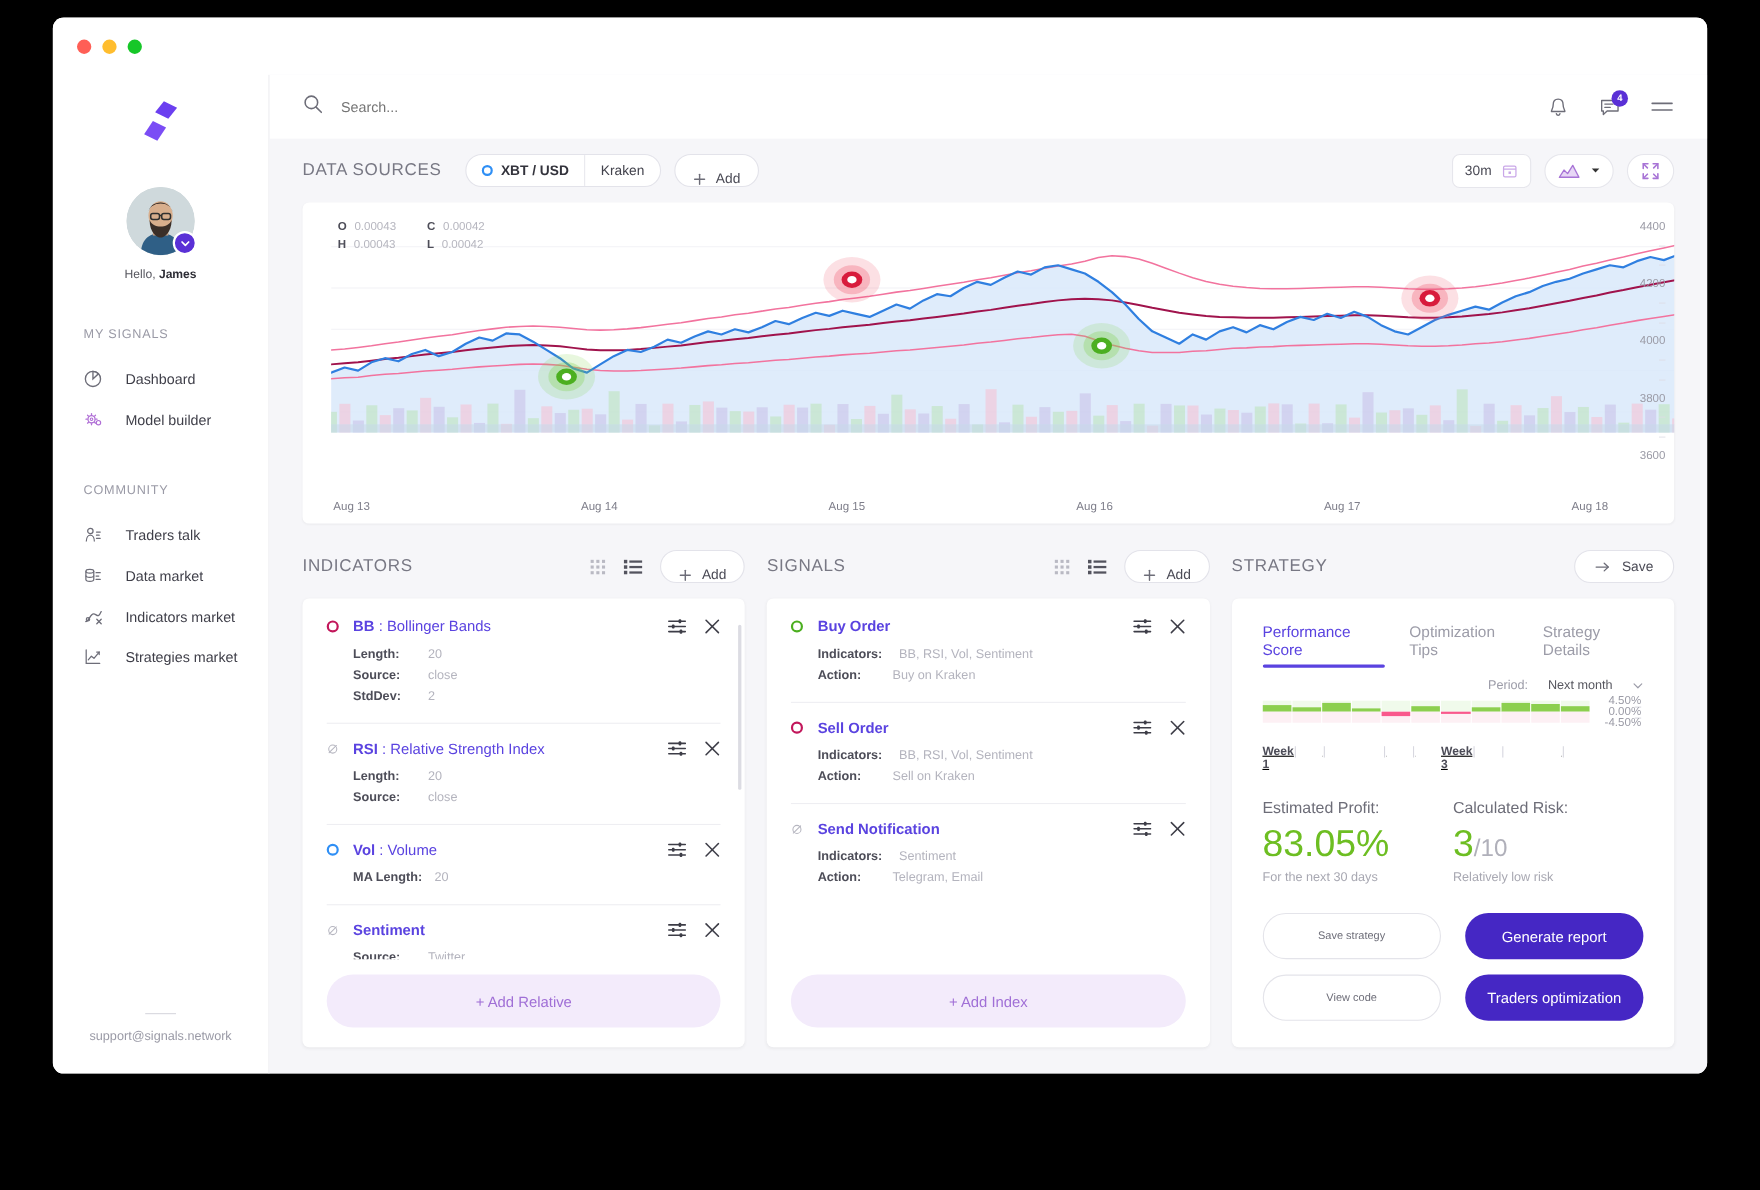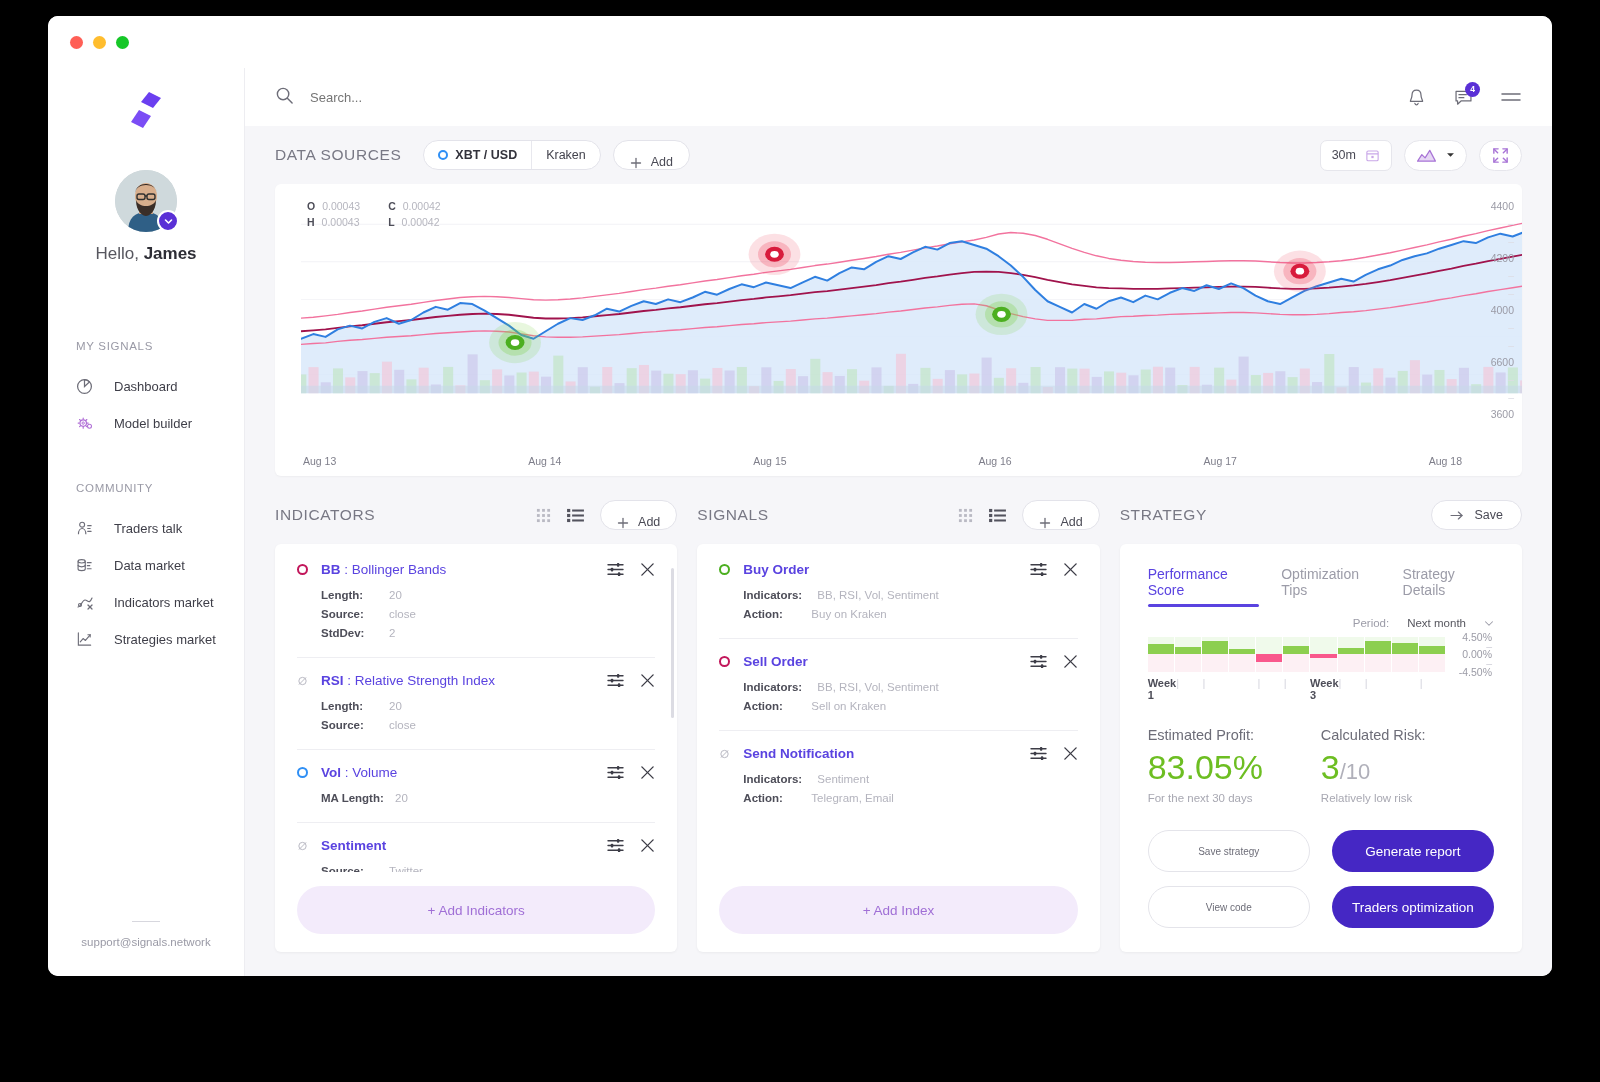--- a/index.html
+++ b/index.html
@@ -33,21 +33,21 @@
   .avatar-wrap { position:relative; width:62px; height:62px; margin-bottom:12px;}
   .avatar {
     width:62px; height:62px; border-radius:50%;
     background: radial-gradient(circle at 50% 38%, #d7dee0 0%, #c9d3d6 60%, #bfcacd 100%);
     overflow:hidden; position:relative;
   }
   .badge-chev {
     position:absolute; right:-2px; bottom:0px; width:22px;height:22px;border-radius:50%;
     background:#5a30d6; border:2px solid #fff; display:flex;align-items:center;justify-content:center;
   }
-  .hello { font-size:17px; color:#57575f; margin-bottom:76px;}
+  .hello { font-size:11px; color:#57575f; margin-bottom:42px;}
   .hello b{color:#2d2d35; font-weight:700;}
   .nav-group { width:100%; padding-left:28px;}
   .nav-title { font-size:11.5px; letter-spacing:.7px; color:#9a9aa6; margin:0 0 16px 0;}
   .nav-item { display:flex; align-items:center; height:37px; cursor:pointer;}
   .nav-item .ico { width:26px; display:flex; align-items:center;}
   .nav-item .lbl { font-size:13px; color:#3e3e48; margin-left:12px;}
   .nav-spacer { height:40px;}
   .side-foot { position:absolute; bottom:28px; left:0; width:100%; text-align:center;}
   .side-foot .rule { width:28px;height:1px;background:#d7d7de;margin:0 auto 14px;}
   .side-foot .mail { font-size:11.5px;color:#9a9aa6;}
@@ -126,21 +126,21 @@
   .mini{display:flex;height:78px;margin-top:4px;}
   .mini-plot{flex:1;display:flex;position:relative;}
   .mini-col{flex:1;position:relative;display:flex;flex-direction:column;border-right:1px solid #fff;}
   .mini-col .up{flex:1;background:#f0faeb;position:relative;}
   .mini-col .dn{flex:1;background:#fdf0f4;position:relative;}
   .mini-bar{position:absolute;left:0;right:0;}
   .mini-bar.pos{background:#8ccf4f;bottom:0;}
   .mini-bar.neg{background:#f9588c;top:0;}
   .mini-y{width:48px;position:relative;}
   .mini-y .t{position:absolute;right:2px;font-size:10.5px;color:#9b9ba6;transform:translateY(-50%);}
-  .mini-x{display:flex;margin-top:5px;padding-right:48px;}
+  .mini-x{display:flex;margin-top:20px;padding-right:48px;text-decoration:underline;}
   .mini-x .wk{flex:1;font-size:11px;color:#4d4d58;font-weight:700;}
   .mini-x .wk:nth-child(even){visibility:hidden;}
   .stats{display:flex;margin-top:26px;}
   .stat{flex:1;}
   .stat .lbl{font-size:14.5px;color:#6d6d78;margin-bottom:6px;}
   .stat .big{font-size:34px;color:#6dbe22;font-weight:400;line-height:1.1;}
   .stat .big .sub{color:#b0b0ba;font-size:22px;}
   .stat .note{font-size:11.5px;color:#a8a8b2;margin-top:6px;}
   .btn-grid{display:grid;grid-template-columns:1fr 1fr;gap:14px 22px;margin-top:26px;padding-bottom:24px;}
   .b-out{height:42px;border-radius:21px;border:1px solid #e4e4ea;background:#fff;color:#6d6d78;font-size:10px;
@@ -534,21 +534,21 @@
         <div class="yaxis">
             <span class="ytick" style="top: 8px;">4400</span>
             <span class="ytick" style="color: rgb(220, 220, 228); top: 25.3333px;">–</span>
             <span class="ytick" style="color: rgb(220, 220, 228); top: 42.6667px;">–</span>
             <span class="ytick" style="top: 60px;">4200</span>
             <span class="ytick" style="color: rgb(220, 220, 228); top: 77.3333px;">–</span>
             <span class="ytick" style="color: rgb(220, 220, 228); top: 94.6667px;">–</span>
             <span class="ytick" style="top: 112px;">4000</span>
             <span class="ytick" style="color: rgb(220, 220, 228); top: 129.333px;">–</span>
             <span class="ytick" style="color: rgb(220, 220, 228); top: 146.667px;">–</span>
-            <span class="ytick" style="top: 164px;">6600</span>
+            <span class="ytick" style="top: 164px;">3800</span>
             <span class="ytick" style="color: rgb(220, 220, 228); top: 181.333px;">–</span>
             <span class="ytick" style="color: rgb(220, 220, 228); top: 198.667px;">–</span>
             <span class="ytick" style="top: 216px;">3600</span>
           </div>
         <div class="xaxis">
             <span class="xtick">Aug 13</span>
             <span class="xtick">Aug 14</span>
             <span class="xtick">Aug 15</span>
             <span class="xtick">Aug 16</span>
             <span class="xtick">Aug 17</span>
@@ -738,21 +738,21 @@
                   <div class="item-body">
                     <div class="kv">
                       <span class="k">Source:</span>
                       <span class="v">Twitter</span>
                     </div>
                   </div>
                 </div>
               </div>
             <div class="scrollbar"></div>
             <div class="addrow">
-              <button class="add-btn">+ Add Indicators</button>
+              <button class="add-btn">+ Add Relative</button>
             </div>
           </div>
         </div>
 
         <div class="col">
           <div class="col-head">
             <span class="col-title">SIGNALS</span>
             <div class="col-tools">
               <span class="vmode">
                 <svg width="15" height="15" viewBox="0 0 16 16">

